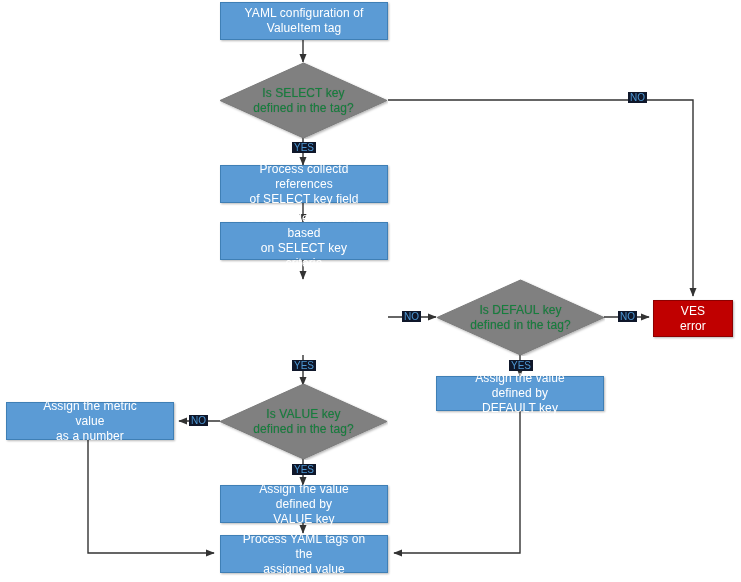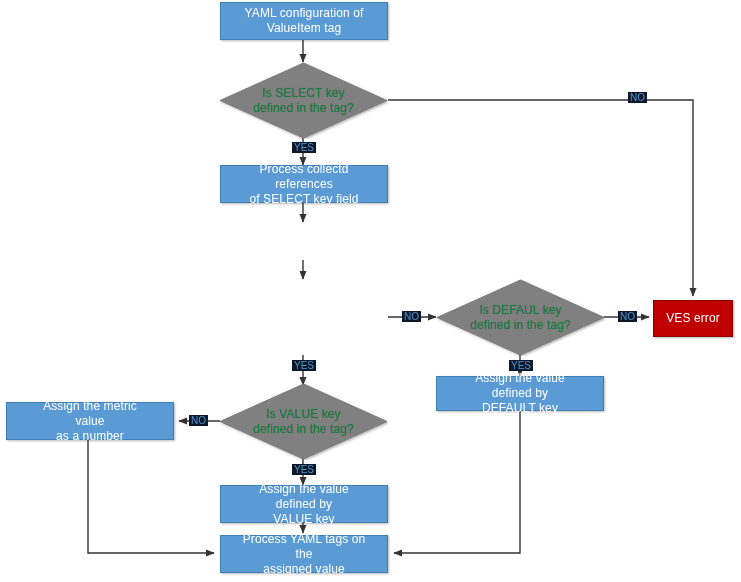--- a/index.html
+++ b/index.html
@@ -41,21 +41,21 @@
   .node-process {
     background: #5b9bd5;
     border: 1px solid #3f7fb5;
     box-shadow: 1px 1px 2px rgba(0,0,0,0.28);
     padding: 2px 21px;
   }
   .node-error {
     background: #c00000;
     border: 1px solid #8d0000;
     box-shadow: 1px 1px 2px rgba(0,0,0,0.28);
-    padding: 2px 8px;
+    padding: 2px 16px;
   }
   .node-decision {
     background: transparent;
     border: none;
   }
   .node-decision .diamond-shape {
     position: absolute;
     left: 0;
     top: 0;
     width: 100%;
@@ -142,20 +142,24 @@
     </svg>
     <span class="diamond-label node-text">Is SELECT key
 defined in the tag?</span>
   </div>
 
   <div class="node node-process" style="left:220px; top:165px; width:168px; height:38px;">
     <span class="node-text">Process collectd references
 of SELECT key field</span>
   </div>
 
+  <div class="node node-process" style="left:220px; top:222px; width:168px; height:38px;">
+    <span class="node-text">Select collectd metric based
+on SELECT key criteria</span>
+  </div>
 
 
   <div class="node node-decision" style="left:436px; top:279px; width:169px; height:77px;">
     <svg class="diamond-shape" viewBox="0 0 169 77" preserveAspectRatio="none">
       <polygon points="84.5,1 168,38.5 84.5,76 1,38.5" fill="#808080" stroke="#7a7a7a" stroke-width="1" filter="url(#diamond-shadow)"></polygon>
     </svg>
     <span class="diamond-label node-text">Is DEFAUL key
 defined in the tag?</span>
   </div>
 

